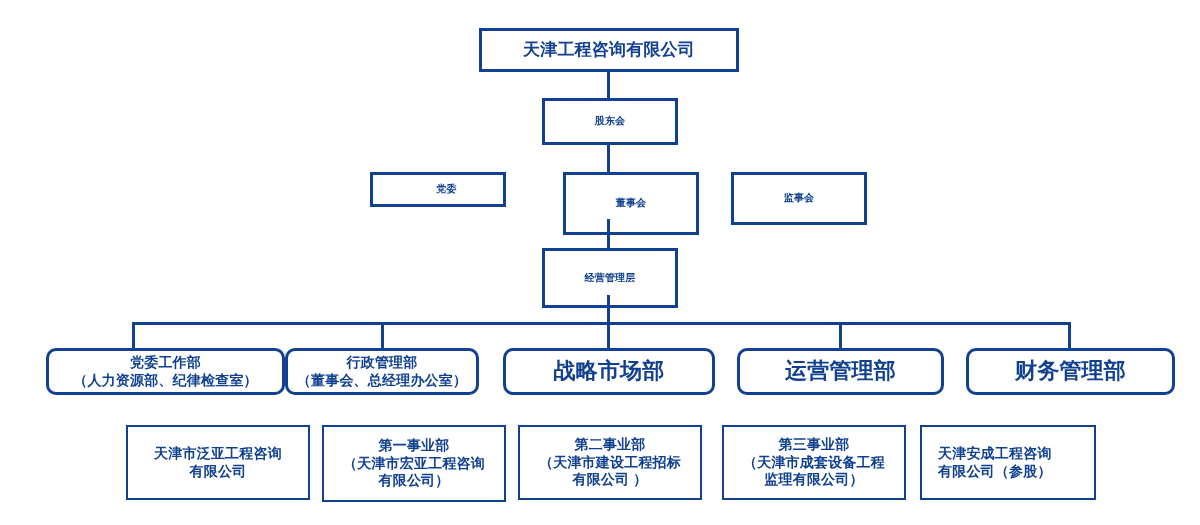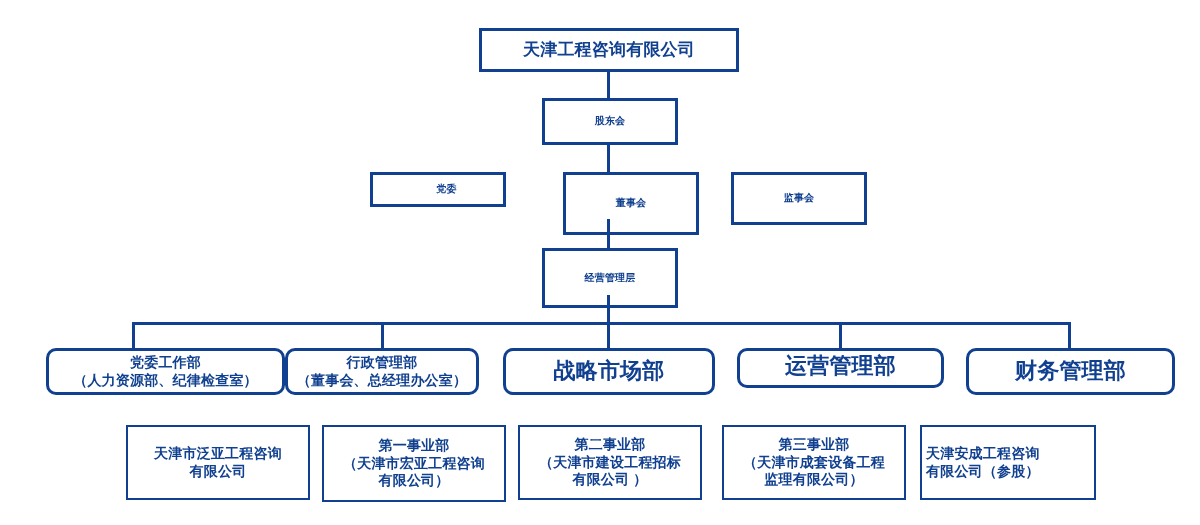--- a/index.html
+++ b/index.html
@@ -44,21 +44,21 @@
   }
   .v-line { width: 3px; }
   .h-line { height: 3px; }
 
   
   .fs-root  { font-size: 17px; }
   .fs-mid   { font-size: 10px; }
   .fs-dept  { font-size: 14px; }
   .fs-dept-lg { font-size: 22px; }
   .fs-sub   { font-size: 14px; }
-  .align-left { justify-content: flex-start; text-align: center; padding-left: 4px; }
+  .align-left { justify-content: flex-start; text-align: center; padding-left: 16px; }
 </style>
 </head>
 <body>
 
 <div id="chart-canvas">
 
   <div class="node fs-root" style="left:479px; top:28px; width:260px; height:44px;">天津工程咨询有限公司</div>
 
   <div class="connector v-line" style="left:607px; top:72px; height:26px;"></div>
 
@@ -87,21 +87,21 @@
   <div class="connector v-line" style="left:1068px; top:322px; height:26px;"></div>
 
   <div class="node rounded fs-dept" style="left:14px; top:348px; width:239px; height:47px;margin-left:32px;">党委工作部
 （人力资源部、纪律检查室）</div>
 
   <div class="node rounded fs-dept" style="left:285px; top:348px; width:194px; height:47px;">行政管理部
 （董事会、总经理办公室）</div>
 
   <div class="node rounded fs-dept-lg" style="left:503px; top:348px; width:212px; height:47px;">战略市场部</div>
 
-  <div class="node rounded fs-dept-lg" style="left:737px; top:348px; width:207px; height:40px;font-family:Liberation Mono, monospace;">运营管理部</div>
+  <div class="node rounded fs-dept-lg" style="left:737px; top:348px; width:207px; height:47px;">运营管理部</div>
 
   <div class="node rounded fs-dept-lg" style="left:966px; top:348px; width:209px; height:47px;">财务管理部</div>
 
   <div class="node thin fs-sub" style="left:126px; top:425px; width:184px; height:75px;">天津市泛亚工程咨询
 有限公司</div>
 
   <div class="node thin fs-sub" style="left:322px; top:425px; width:184px; height:77px;">第一事业部
 （天津市宏亚工程咨询
 有限公司）</div>
 

